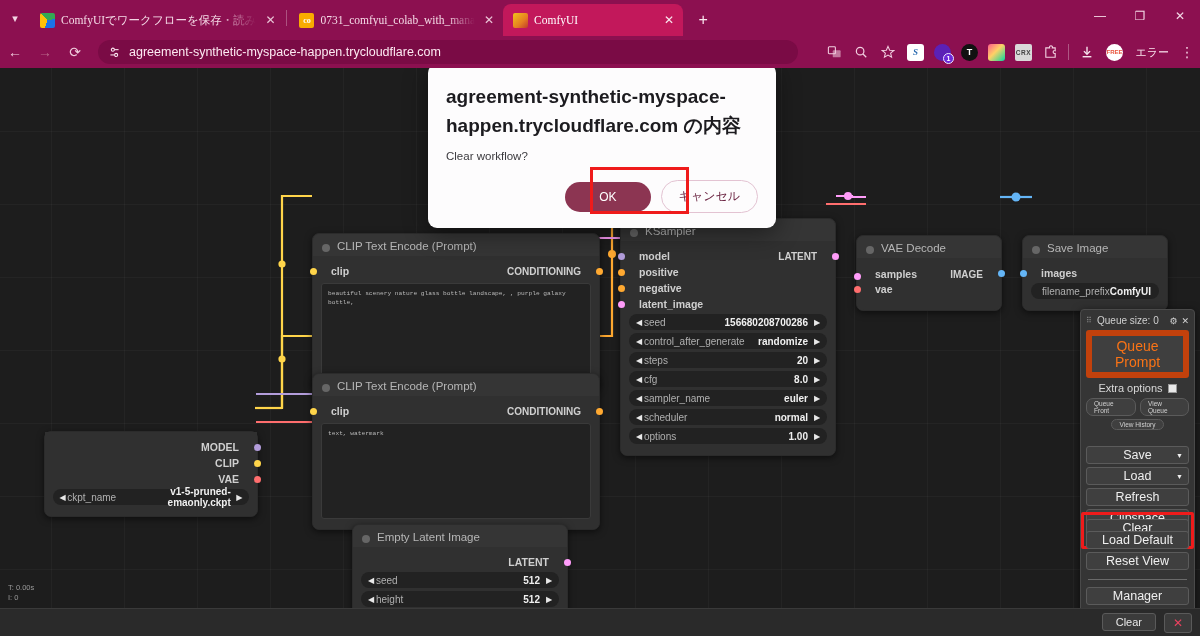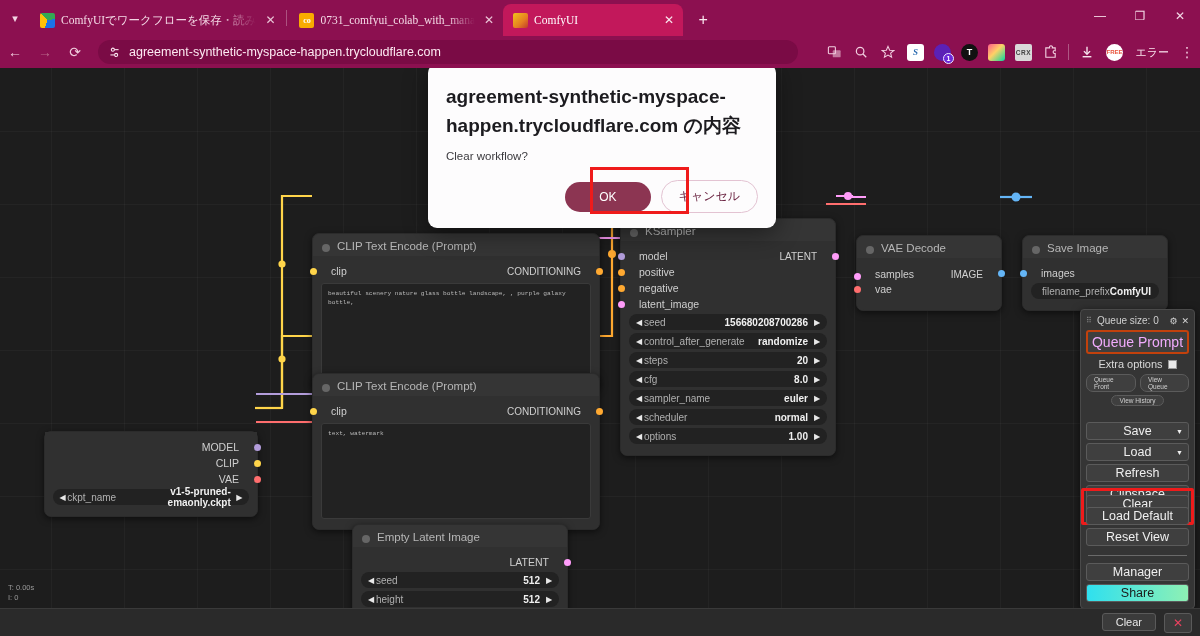--- a/index.html
+++ b/index.html
@@ -86,21 +86,21 @@
     box-shadow: 0 2px 7px rgba(0,0,0,.55); color: #c8c8c8;
     font-size: 11px; border: 1px solid #2b2b2b;
   }
   .node-title {
     height: 22px; display: flex; align-items: flex-end; gap: 7px; padding: 4px 9px;
     color: #b6b6b6; font-size: 11.5px; background: #353535; border-radius: 7px 7px 0 0;
   }
   .node-dot { width: 8px; height: 8px; border-radius: 50%; background: #666; }
   .node-body { background: #303030; border-radius: 0 0 7px 7px; padding: 6px 0 8px; position: relative; }
 
-  .slot { height: 14px; display: flex; align-items: center; padding: 0 10px; font-size: 10.5px; color: #cfcfcf; position: relative; margin: 2px 0; }
+  .slot { height: 14px; display: flex; align-items: center; padding: 0 10px; font-size: 10.5px; color: #cfcfcf; position: relative; margin: 2px 0; font-weight: bold; }
   .slot.out { justify-content: flex-end; }
   .port { width: 7px; height: 7px; border-radius: 50%; position: absolute; }
   .port.in { left: -3.5px; }
   .port.out { right: -3.5px; }
   .slot.in .lbl { margin-left: 8px; }
   .slot.out .lbl { margin-right: 8px; }
 
   .widget {
     margin: 3px 8px; height: 16px; background: #222; border-radius: 8px;
     display: flex; align-items: center; justify-content: space-between;
@@ -130,22 +130,22 @@
     position: absolute; right: 5px; top: 241px; width: 115px;
     background: #353535; border: 1px solid #4a4a4a; border-radius: 4px;
     padding: 4px 5px 6px; color: #dcdcdc; font-size: 11px;
     box-shadow: 0 2px 8px rgba(0,0,0,.6);
   }
   .menu-head { display: flex; align-items: center; gap: 4px; font-size: 10px; color: #cfcfcf; padding: 1px 0 4px; }
   .drag-dots { width: 7px; color: #8b8b8b; font-size: 8px; letter-spacing: -1px; line-height: 5px; }
   .menu-head .qs { flex: 1 1 auto; }
   .menu-head .ico { font-size: 9px; color: #d4d4d4; }
   .btn-main {
-    width: 100%; background: #3f3f3f; border: 2px solid #c2410c; border-radius: 3px;
-    color: #f0abfc; font-size: 14px; text-align: center; padding: 2px 0; margin-bottom: 4px;
+    width: 100%; background: #3f3f3f; border: 6px solid #c2410c; border-radius: 3px;
+    color: #f97316; font-size: 14px; text-align: center; padding: 2px 0; margin-bottom: 4px;
   }
   .extra-row { display: flex; align-items: center; justify-content: center; gap: 5px; font-size: 11px; color: #d8d8d8; margin-bottom: 4px; }
   .chk { width: 9px; height: 9px; background: #e9e9e9; border: 1px solid #999; }
   .small-row { display: flex; gap: 4px; justify-content: center; margin-bottom: 3px; }
   .btn-small {
     background: #3f3f3f; border: 1px solid #5b5b5b; border-radius: 7px;
     color: #d0d0d0; font-size: 6.5px; padding: 1px 7px;
   }
   .btn-row {
     position: relative; width: 100%; background: #3f3f3f; border: 1px solid #5b5b5b;

